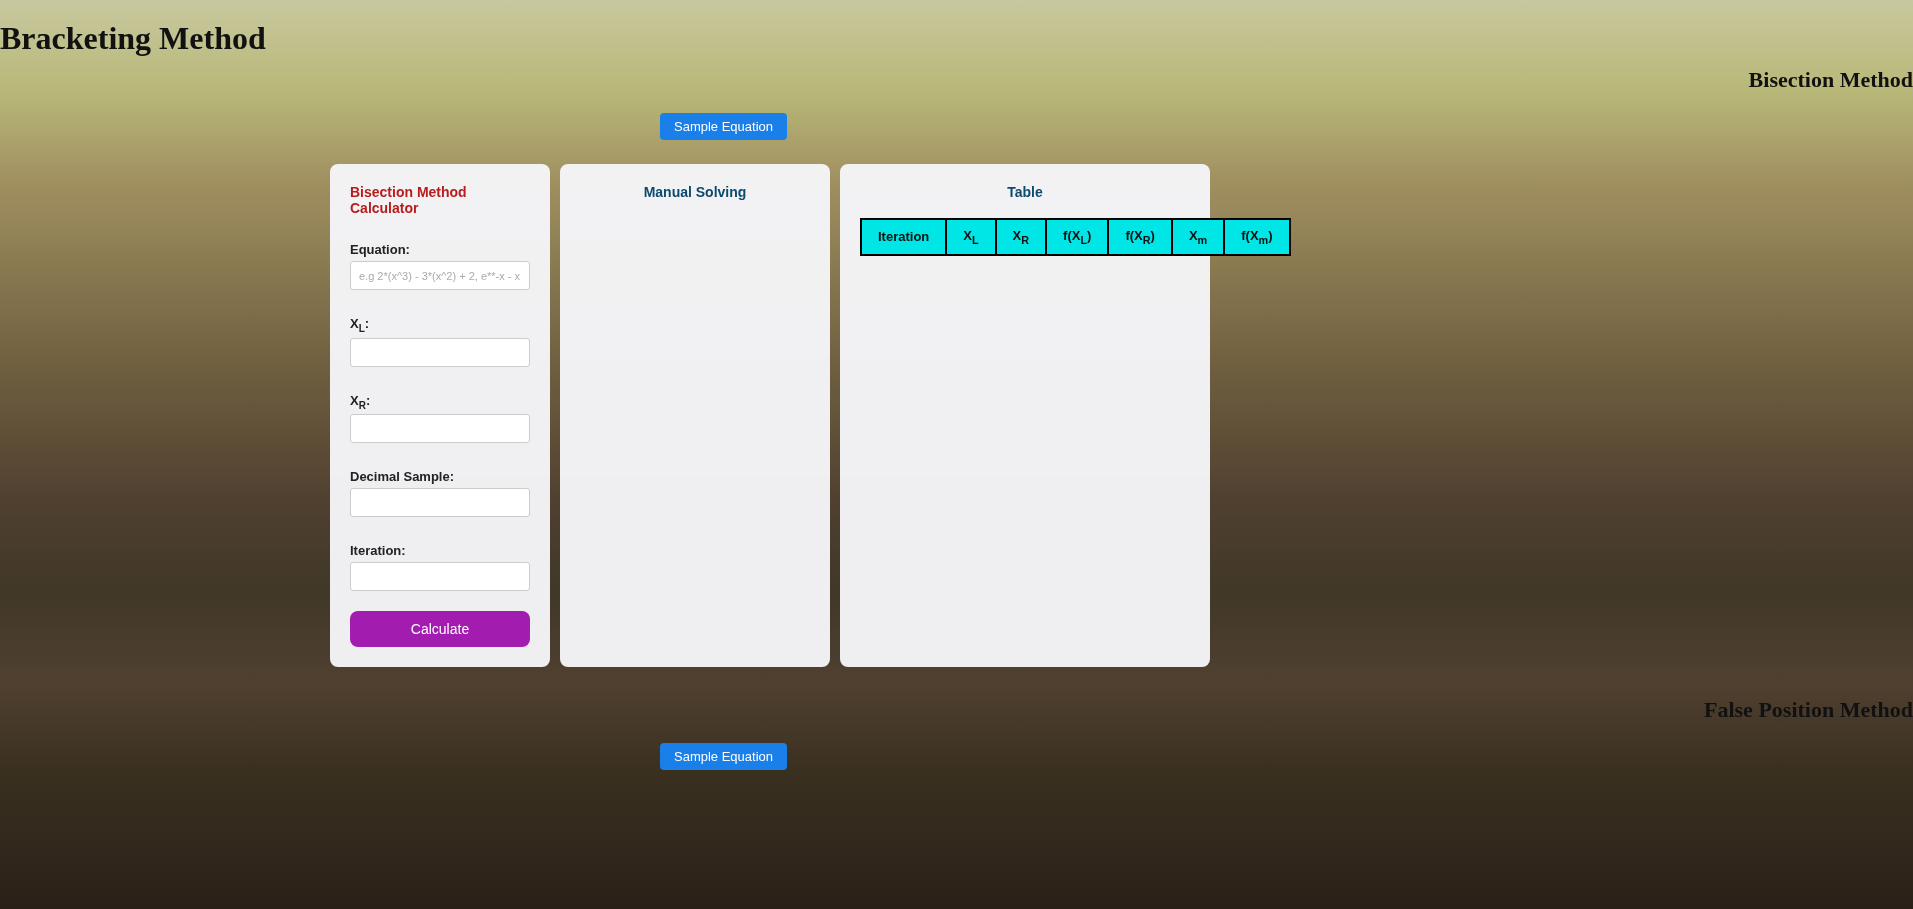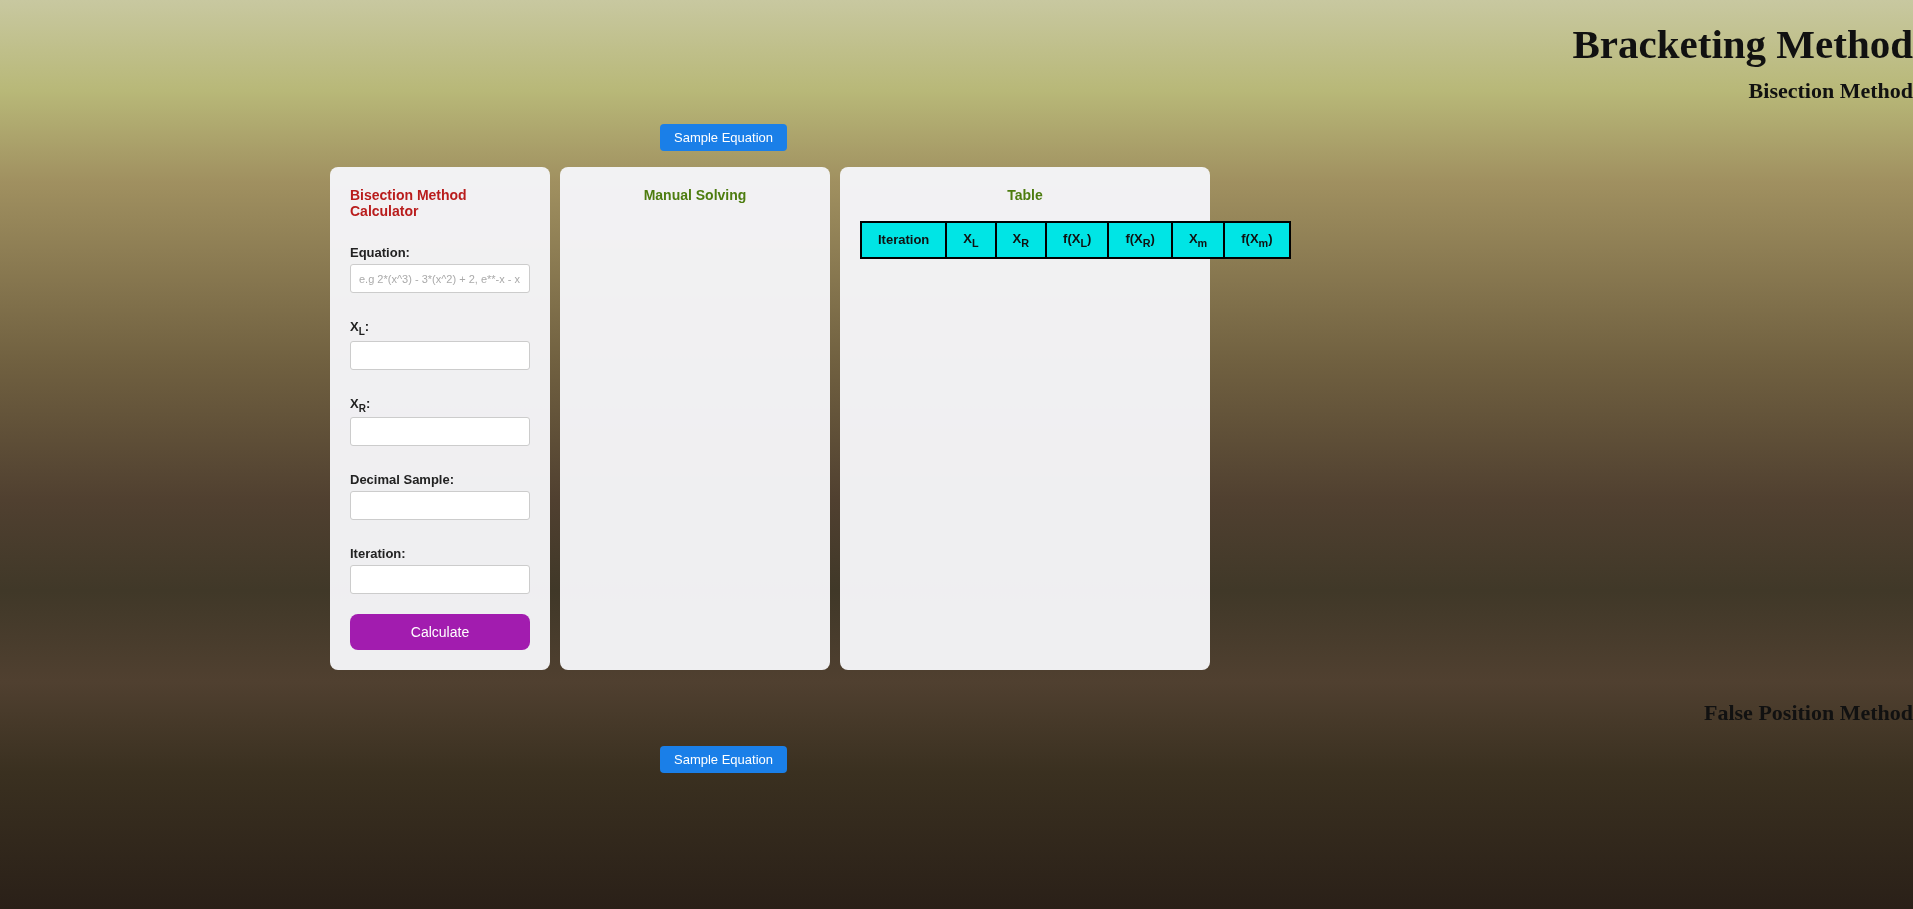--- a/index.html
+++ b/index.html
@@ -68,22 +68,22 @@
       );
     }
 
     .page-wrapper {
       position: relative;
       z-index: 1;
       padding-top: 20px;
     }
 
     .main-title {
-      text-align: right;
-      font-size: 41px;
+      text-align: left;
+      font-size: 32px;
       font-weight: bold;
       font-family: 'Georgia', serif;
       color: #111;
       margin-bottom: 10px;
     }
 
     .section-title {
       text-align: right;
       font-size: 22px;
       font-weight: bold;
@@ -95,21 +95,21 @@
     .sample-equation-btn {
       display: inline-block;
       padding: 6px 14px;
       background-color: #1a7fe8;
       color: white;
       border: none;
       border-radius: 4px;
       font-size: 13px;
       cursor: pointer;
       margin-left: 330px;
-      margin-bottom: 8px;
+      margin-bottom: 16px;
     }
 
     .panels-container {
       display: flex;
       gap: 0;
       margin: 0 auto;
       width: 880px;
       margin-left: 330px;
     }
 
@@ -141,21 +141,21 @@
       font-size: 14px;
       font-weight: bold;
       margin-bottom: 12px;
       color: #b91c1c;
     }
 
     .panel-subtitle {
       font-size: 14px;
       font-weight: bold;
       text-align: center;
-      color: #4d7c0f;
+      color: #0c4a6e;
     }
 
     .field-label {
       font-size: 13px;
       color: #222;
       margin-bottom: 4px;
       margin-top: 26px;
       font-weight: bold;
     }
 

